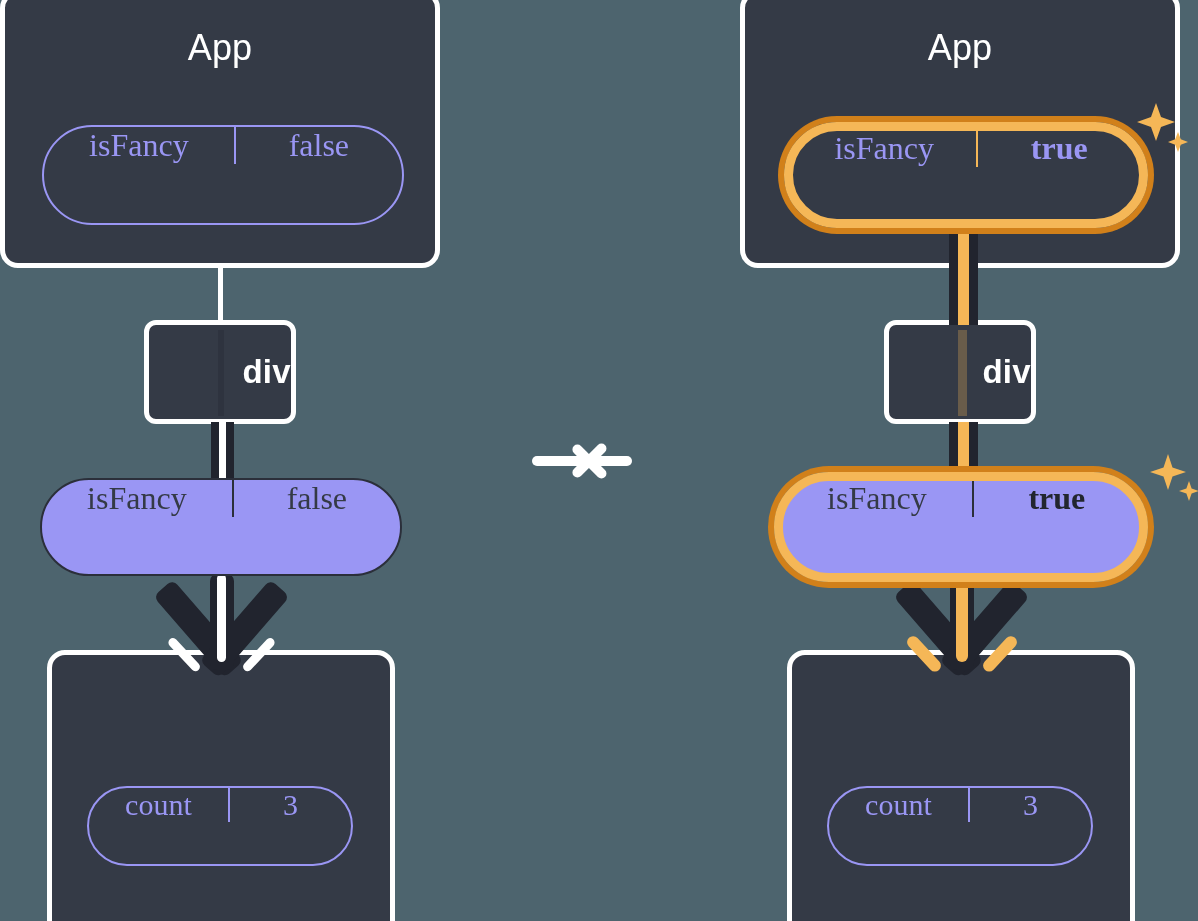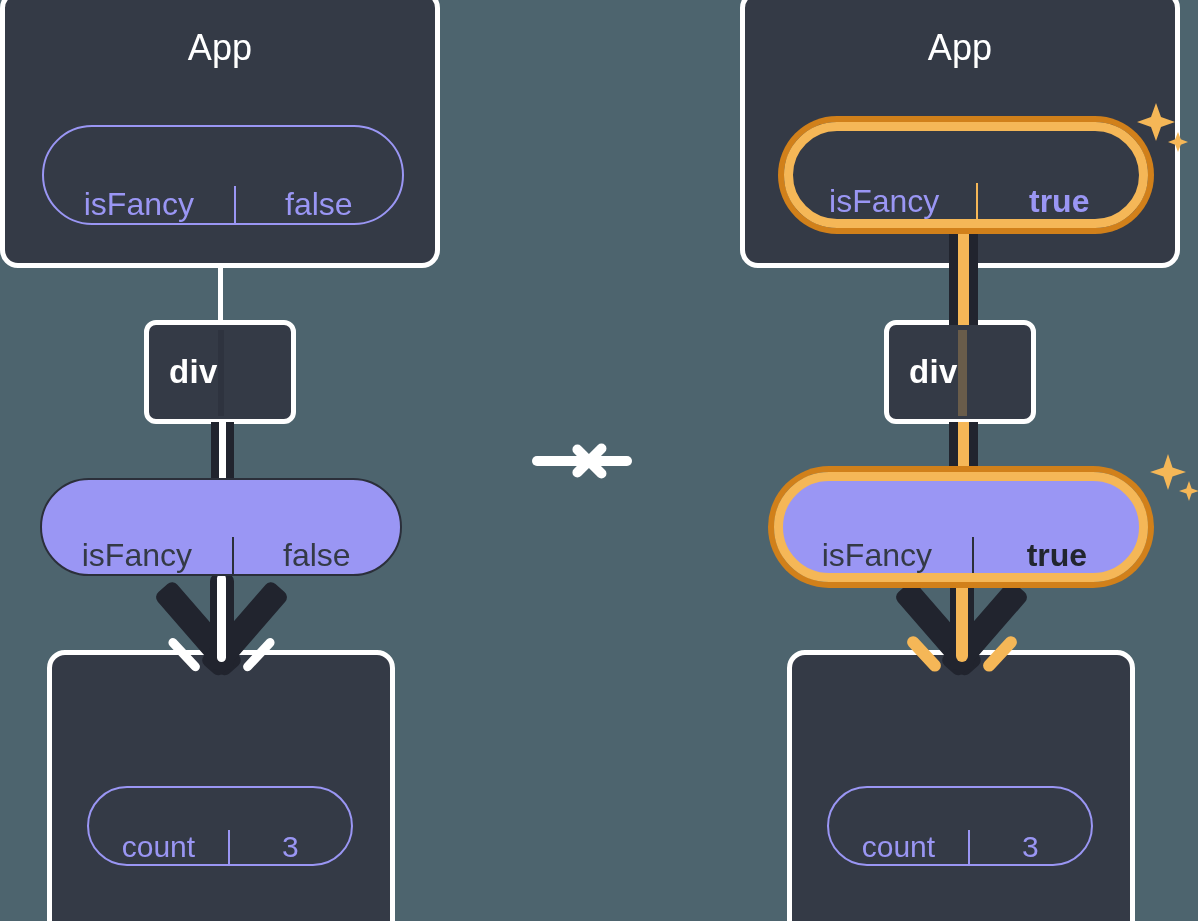--- a/index.html
+++ b/index.html
@@ -41,33 +41,34 @@
   .counter-card{left:75px;top:650px;width:348px;height:290px;}
 
   
   .div-card{
     position:absolute;
     left:172px;top:320px;width:152px;height:104px;
     background:#343a46;
     border:5px solid #ffffff;
     border-radius:12px;
     box-sizing:border-box;
-    display:flex;align-items:center;justify-content:flex-start;padding-left:20px;
+    display:flex;align-items:center;justify-content:flex-end;padding-left:20px;
   }
   .div-card span{
     color:#fff;font-size:33px;font-weight:700;letter-spacing:.3px;
     position:relative;z-index:3;
   }
 
   
   .pill{
     position:absolute;
     box-sizing:border-box;
-    display:flex;align-items:flex-end;
+    display:flex;align-items:flex-start;
     border-radius:999px;
+    font-family:Liberation Serif, serif;
   }
   .pill .cell{
     display:flex;align-items:center;justify-content:center;
     font-size:32px;
     box-sizing:border-box;
   }
   .pill .cell.k{flex:0 0 53%;}
   .pill .cell.v{flex:1 1 auto;}
 
   

